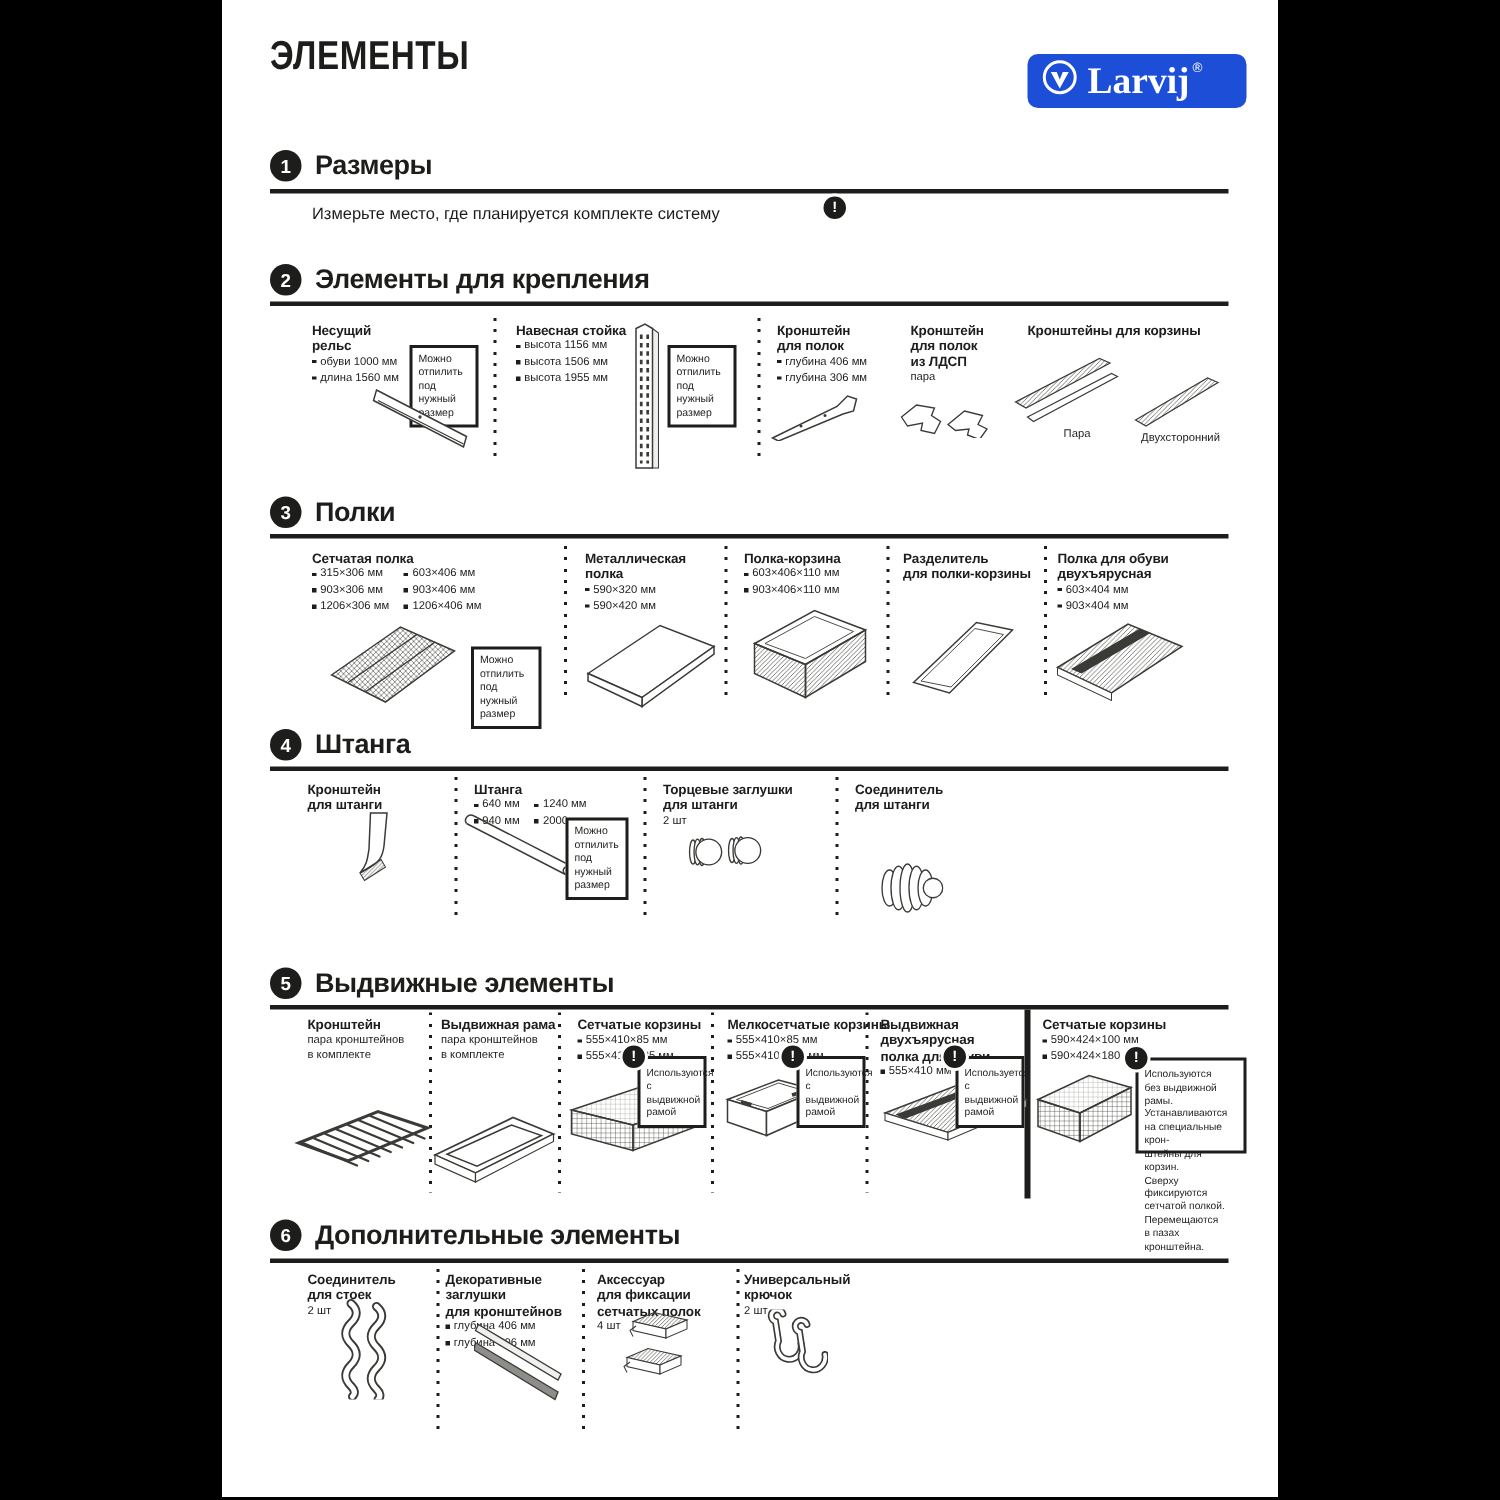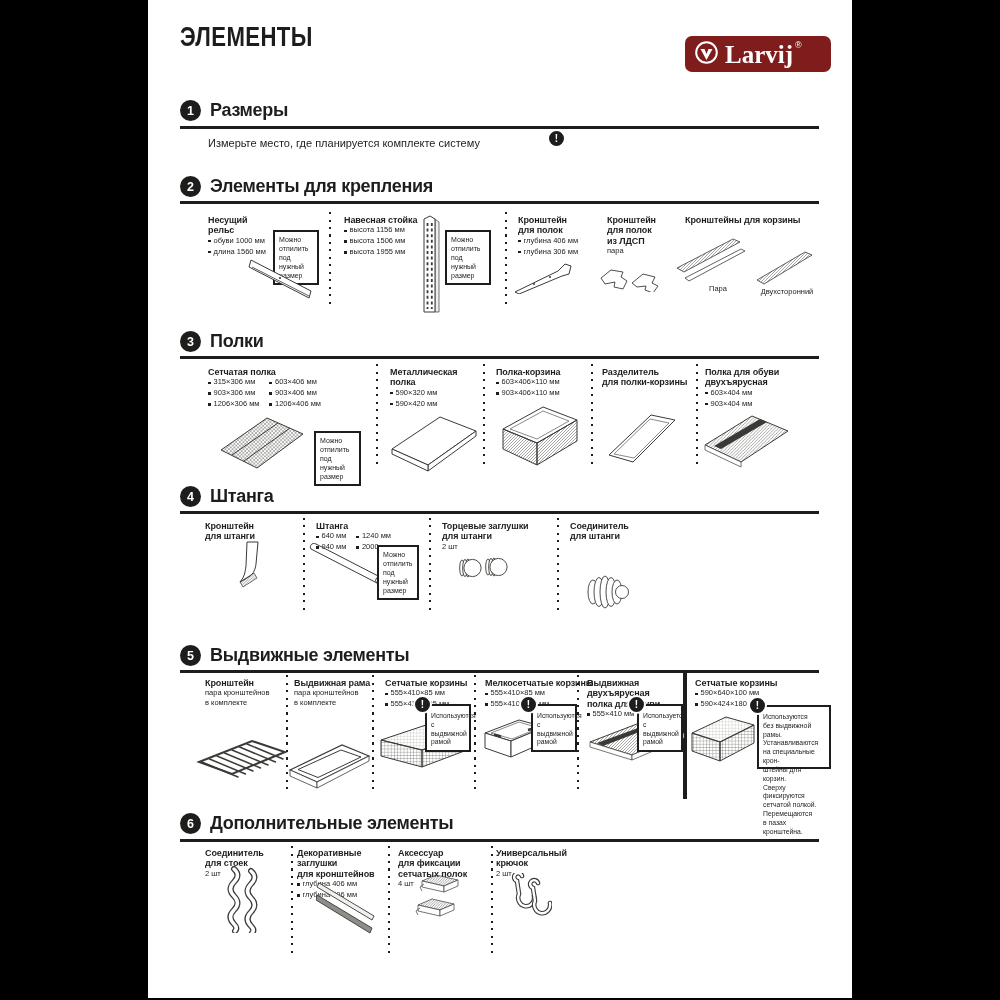--- a/index.html
+++ b/index.html
@@ -4,21 +4,21 @@
 <style>
   html,body{margin:0;padding:0;}
   body{width:1000px;height:1000px;background:#000;position:relative;overflow:hidden;
        font-family:"Liberation Sans","DejaVu Sans",sans-serif;color:#1d1d1b;}
   .stage{position:absolute;inset:0;background:#000;}
   .page{position:absolute;left:148px;top:0;width:704px;height:998px;background:#fff;}
 
   
   .doc-title{position:absolute;left:32px;top:22px;font-size:27px;font-weight:bold;
              letter-spacing:.5px;transform:scaleX(.82);transform-origin:left top;}
-  .logo{position:absolute;left:537px;top:36px;width:146px;height:36px;background:#7f1d1d;
+  .logo{position:absolute;left:537px;top:36px;width:146px;height:36px;background:#1d4ed8;
         border-radius:7px;display:flex;align-items:center;padding:0 0 0 9px;box-sizing:border-box;}
   .logo-text{font-family:"Liberation Serif","DejaVu Serif",serif;font-weight:bold;
              font-size:25px;color:#fff;margin-left:6px;line-height:1;}
   .logo-reg{color:#fff;font-size:9px;align-self:flex-start;margin:4px 0 0 2px;}
 
   
   .sec{position:absolute;left:0;width:704px;}
   .sec-head{position:absolute;left:32px;top:0;display:flex;align-items:center;gap:9px;}
   .num{width:21px;height:21px;border-radius:50%;background:#1d1d1b;color:#fff;font-size:12.5px;
        font-weight:bold;display:flex;align-items:center;justify-content:center;}
@@ -482,21 +482,21 @@
             </defs>
         <polygon points="2,22 54,2 96,13 44,35" fill="url(#ppG)" stroke="#3a3a37" stroke-width="1"></polygon>
         <polygon points="9,23 61,4 67,6 15,26" fill="#3a3a37"></polygon>
         <polygon points="2,22 44,35 44,40 2,27" fill="#fff" stroke="#3a3a37" stroke-width=".7"></polygon>
         <polygon points="44,35 96,13 96,18 44,40" fill="#fff" stroke="#3a3a37" stroke-width=".7"></polygon>
       </svg>
     </div>
 
     <div class="col" style="left:547px;top:33px;width:92px">
       <div class="iname nw">Сетчатые корзины</div>
-      <div class="dim">590×640×100 мм</div>
+      <div class="dim">590×424×100 мм</div>
       <div class="dim">590×424×180 мм</div>
     </div>
     <div class="excl" style="left:600px;top:51px">!</div>
     <div class="notebox" style="left:609px;top:60px;width:74px;height:64px">Используются
 без выдвижной рамы.
 Устанавливаются
 на специальные крон-
 штейны для корзин.
 Сверху фиксируются
 сетчатой полкой.

